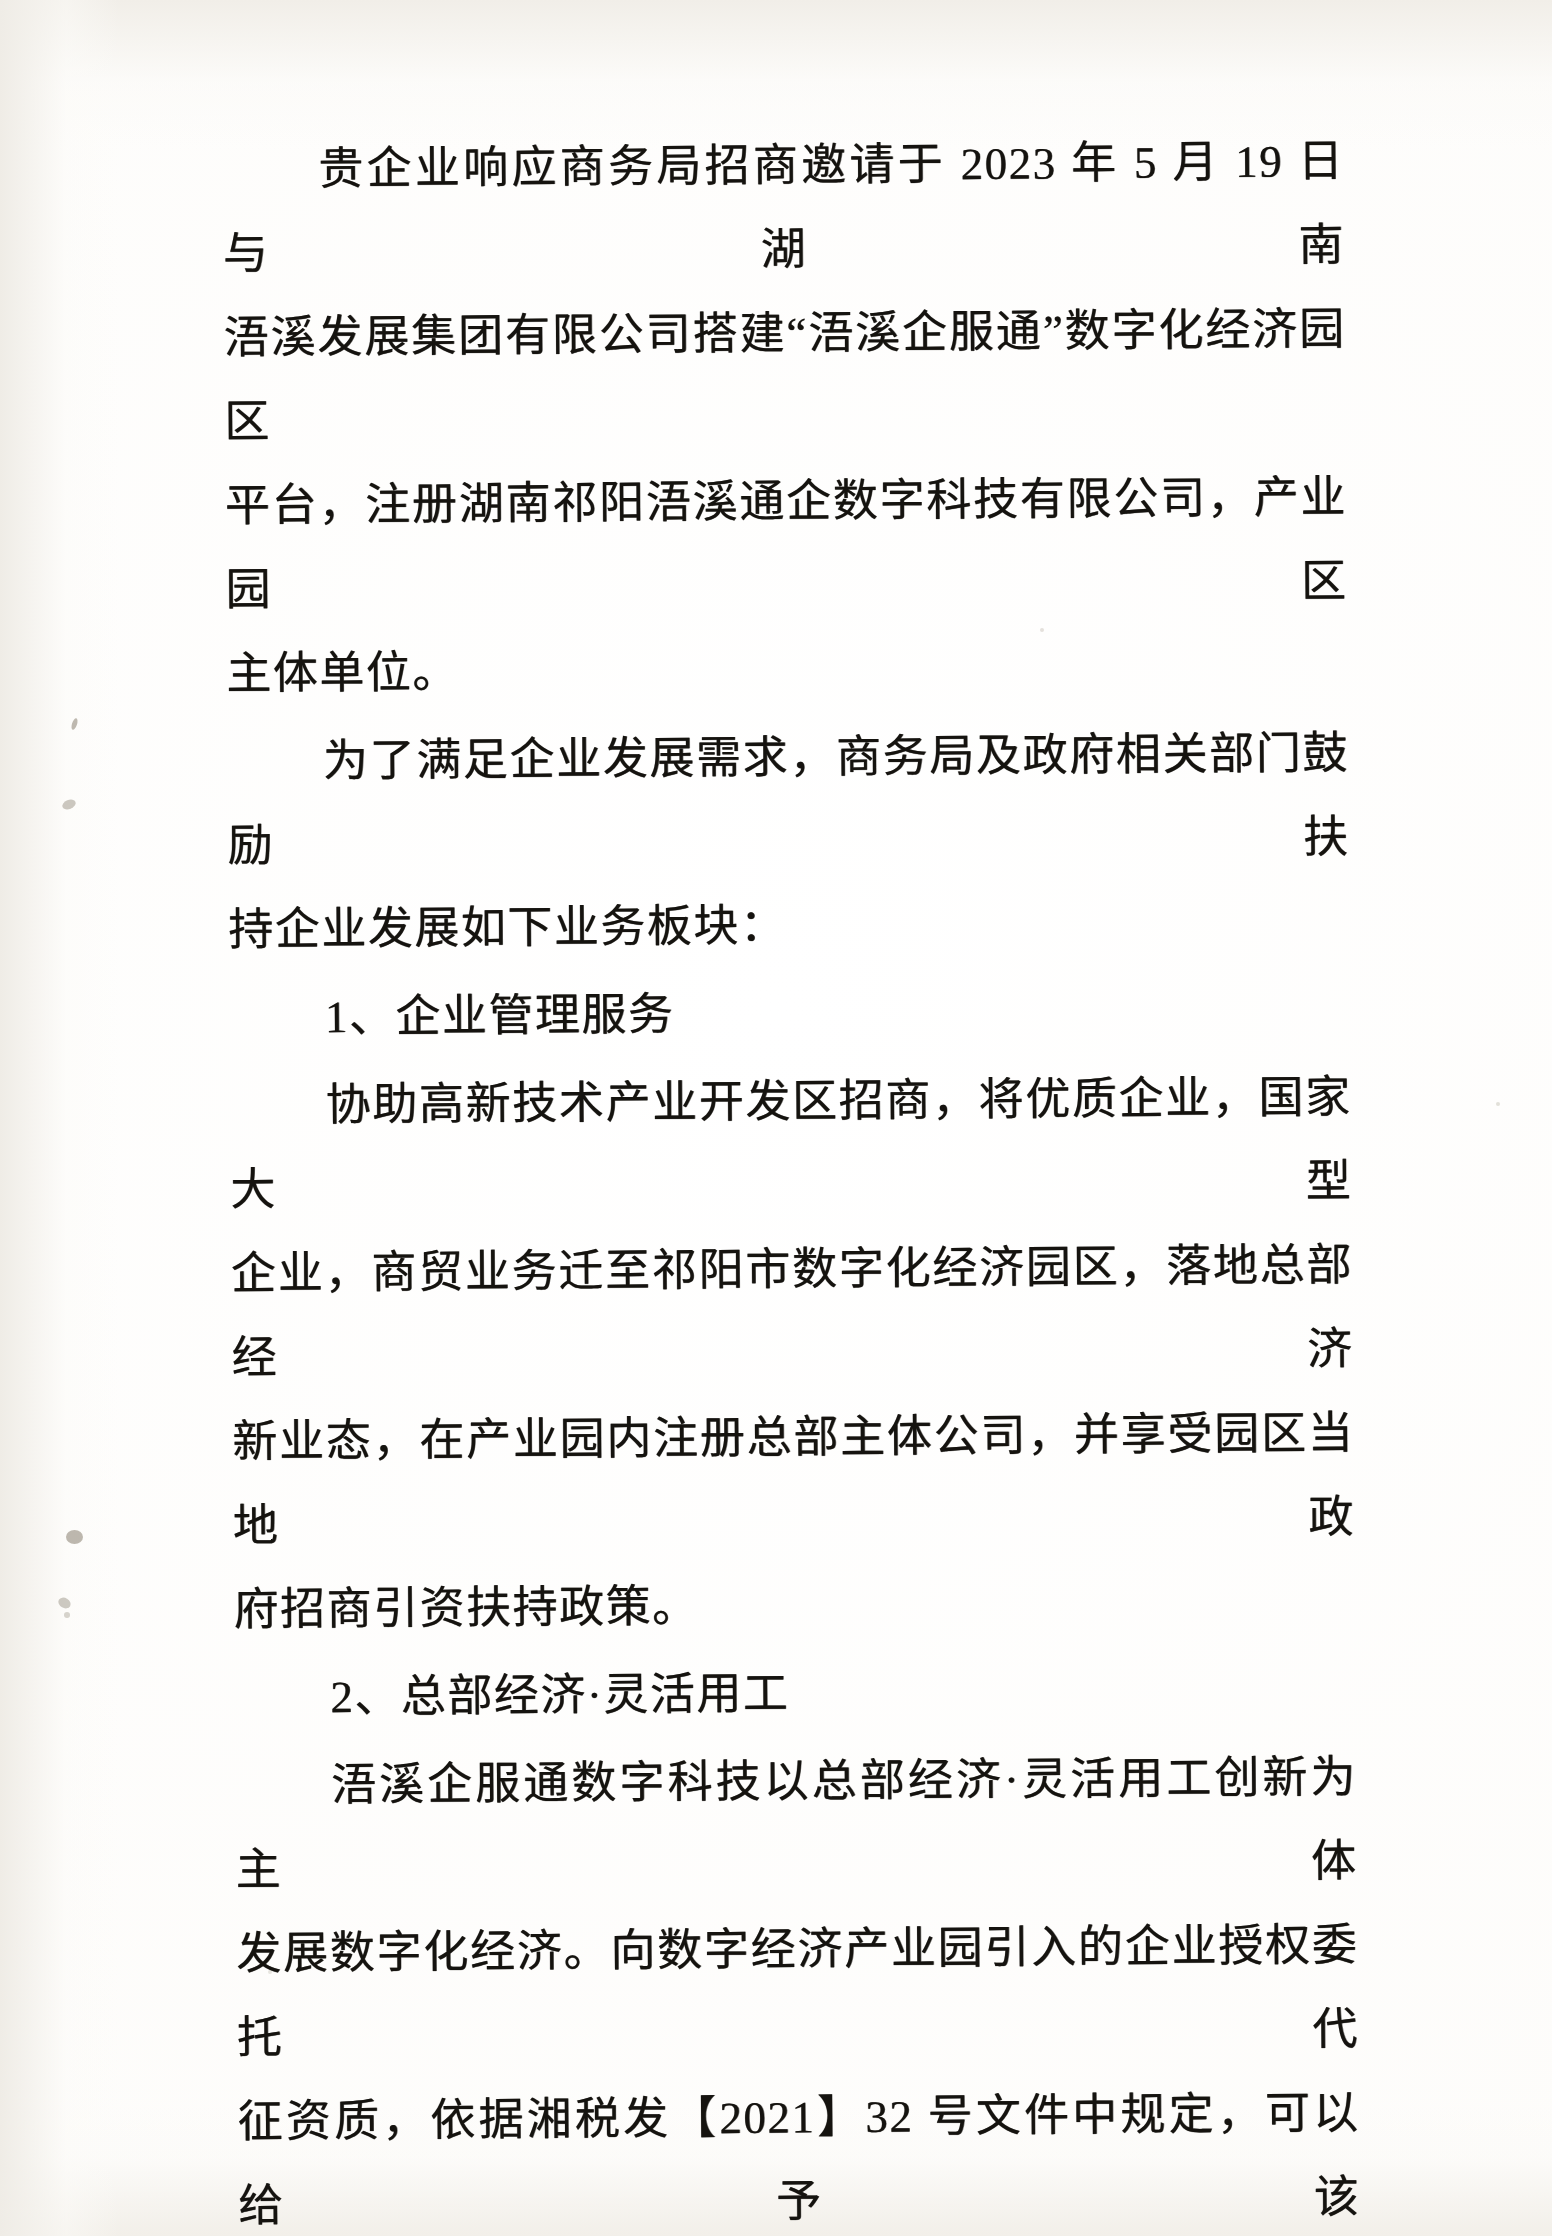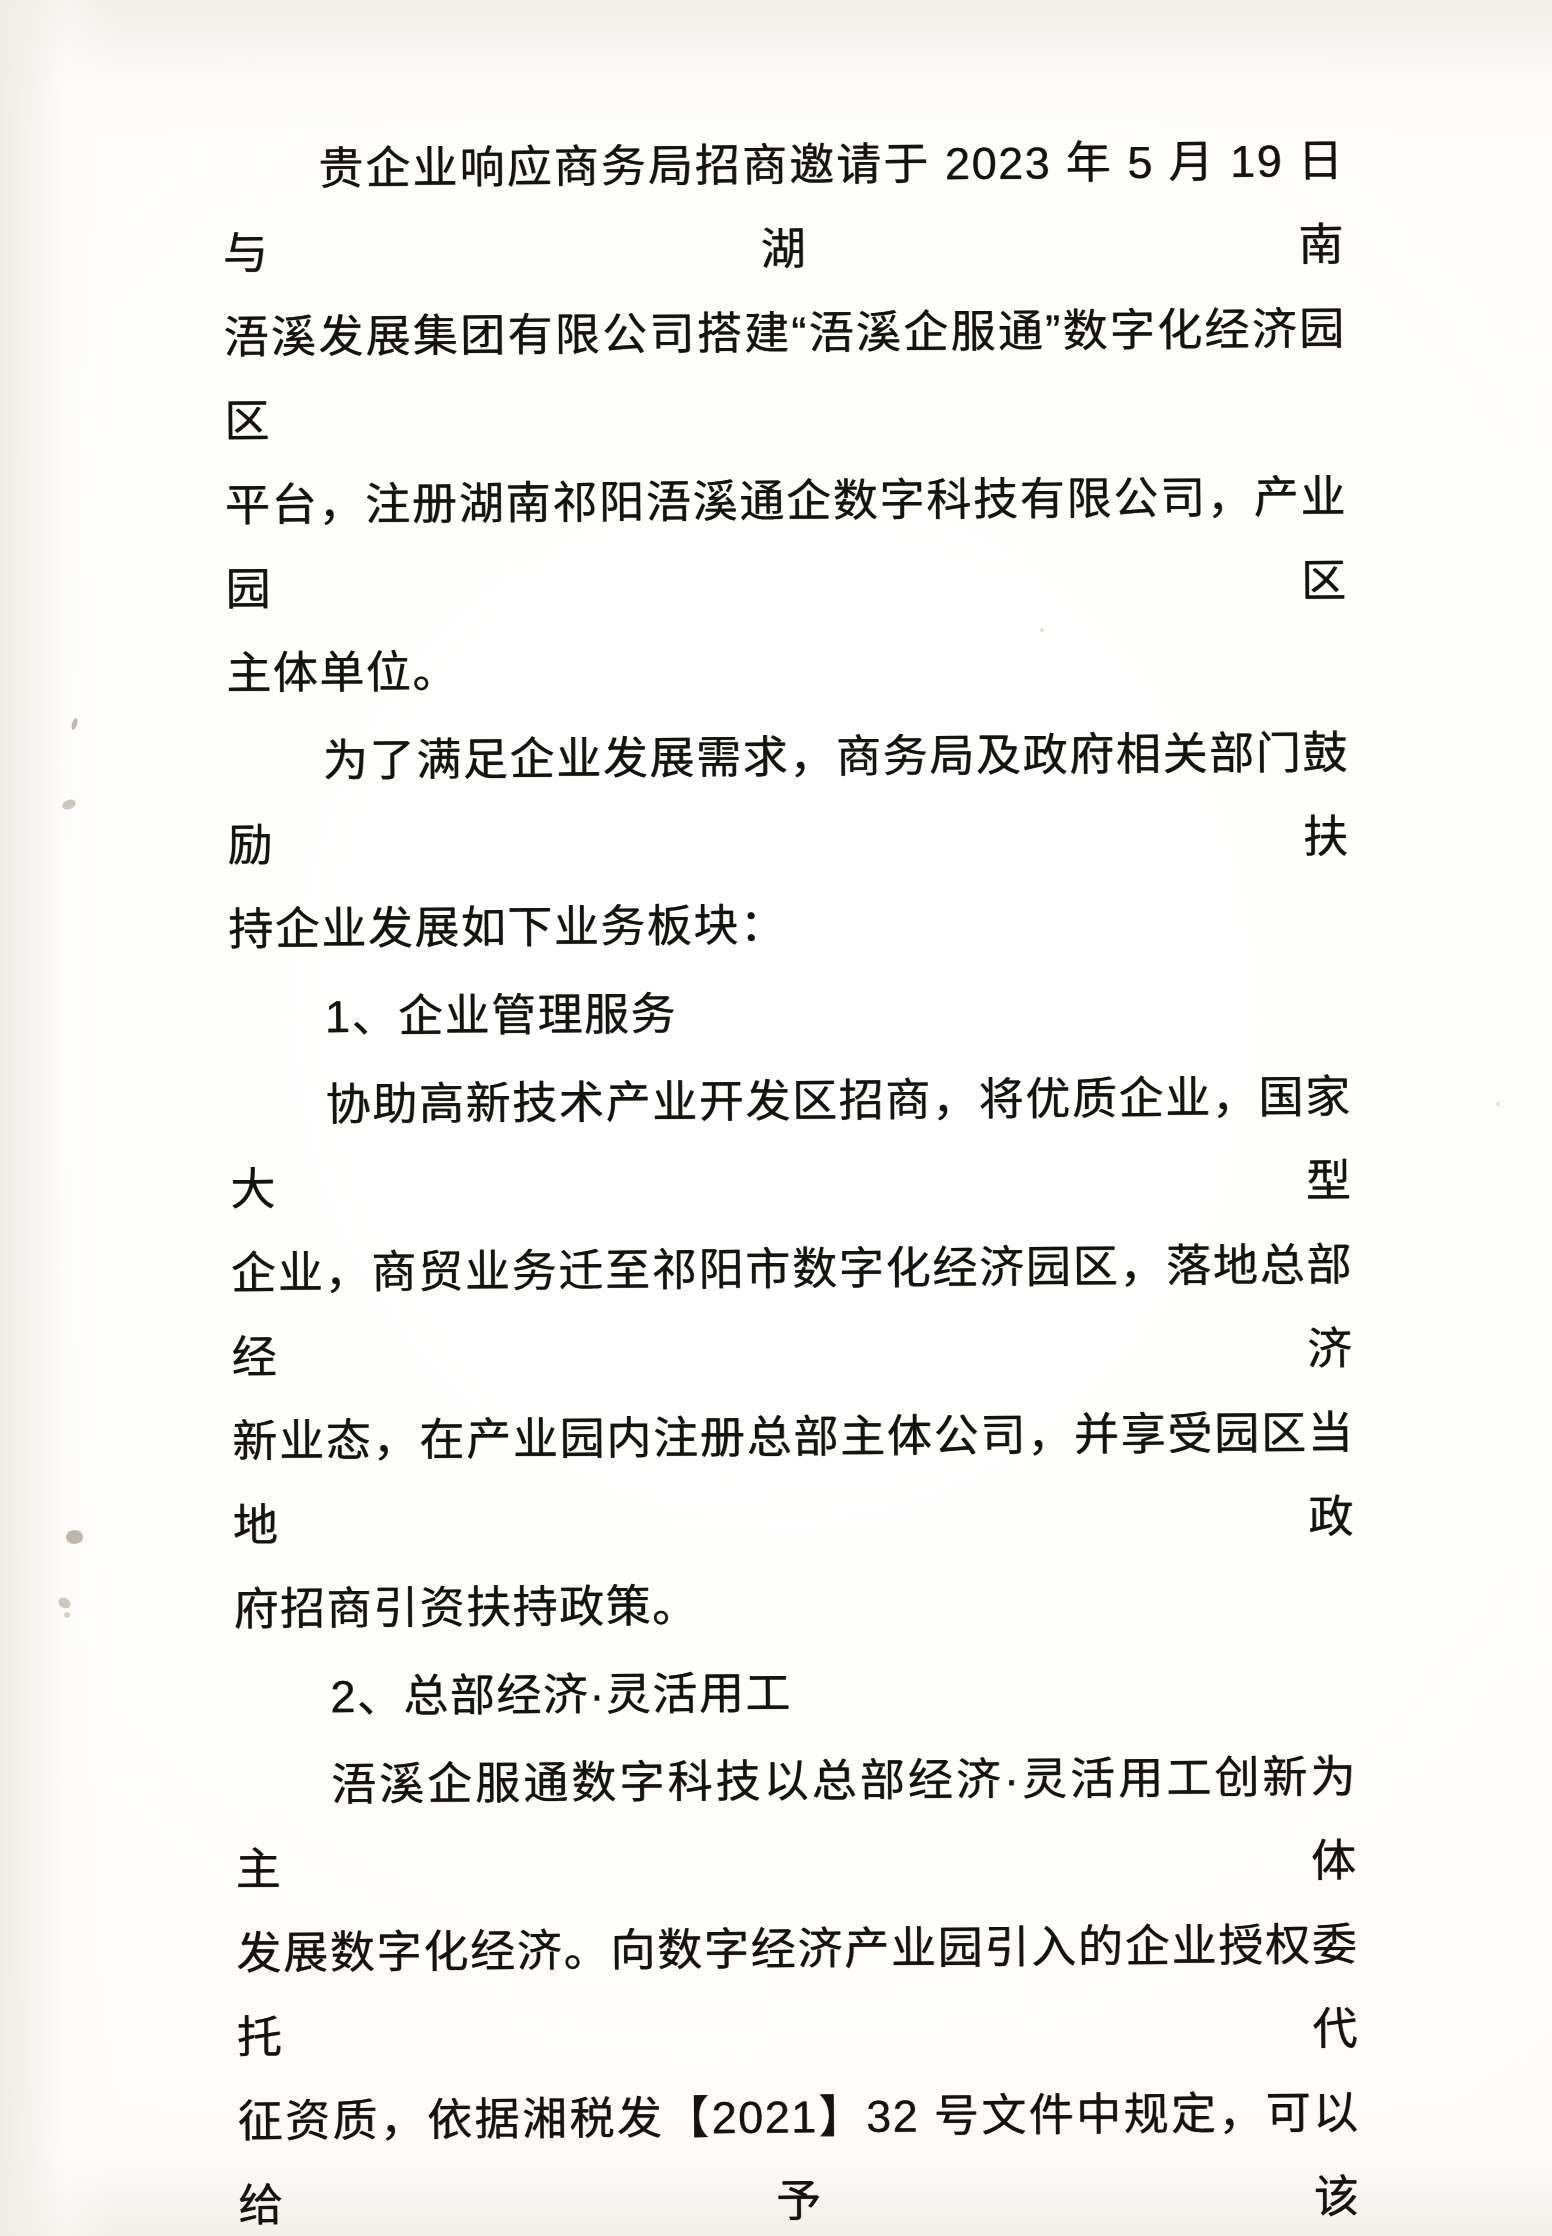--- a/index.html
+++ b/index.html
@@ -11,21 +11,21 @@
   #page {
     position: relative;
     width: 1552px;
     height: 2236px;
     overflow: hidden;
     background: #fdfdfb;
     
     background-image:
       radial-gradient(ellipse 160% 120% at 50% 45%, #ffffff 0%, #fdfcfa 55%, #f7f5f1 85%, #f2efe9 100%),
       linear-gradient(100deg, #f6f4f0 0%, #ffffff 14%, #ffffff 88%, #f4f2ed 100%);
-    font-family: Liberation Sans, sans-serif;
+    font-family: Liberation Serif, serif;
   }
 
   
   .scan-shade-top {
     position: absolute;
     top: 0; left: 0;
     width: 1552px;
     height: 150px;
     background: linear-gradient(180deg, #f1eee8 0%, rgba(250,249,246,0.45) 55%, rgba(255,255,255,0) 100%);
     pointer-events: none;

